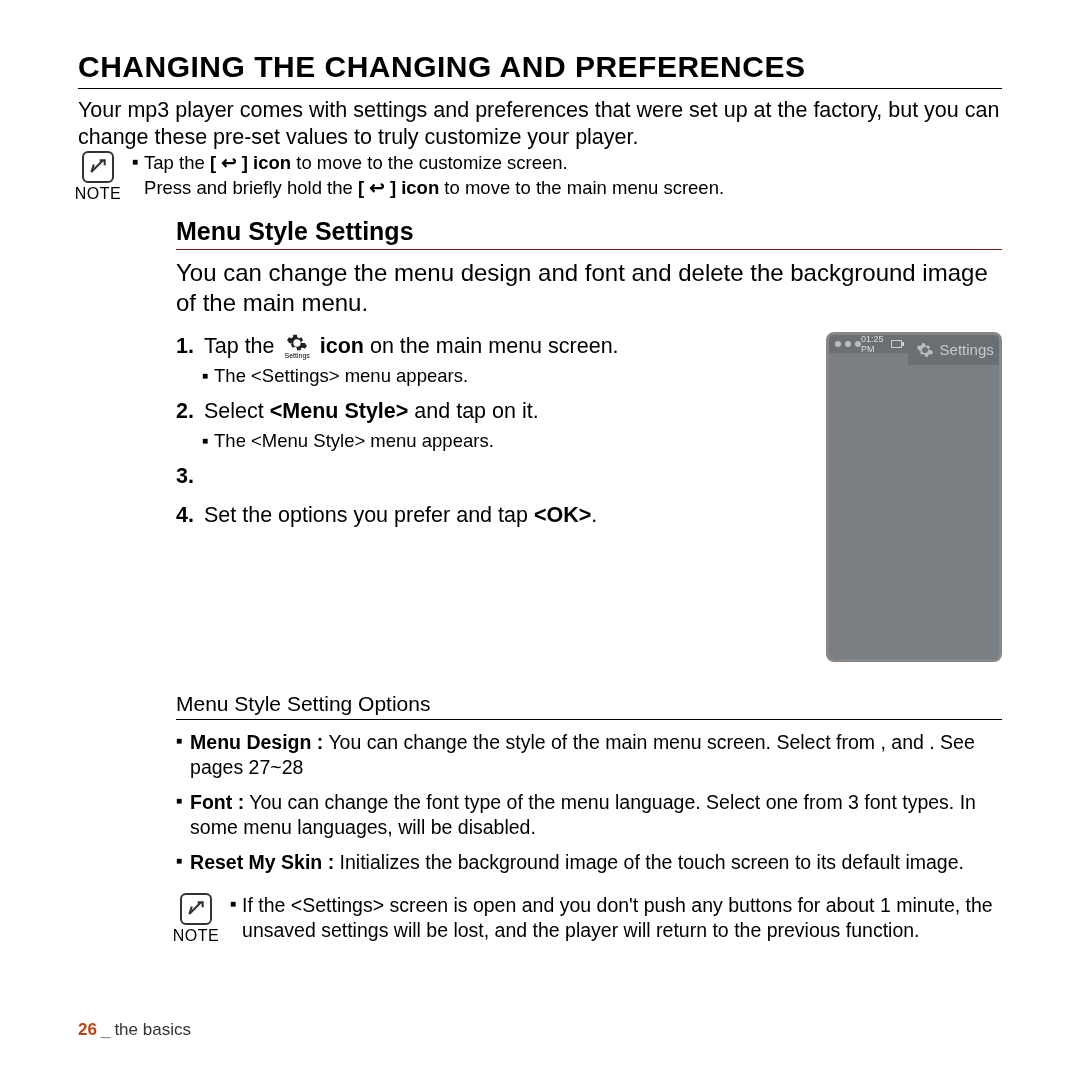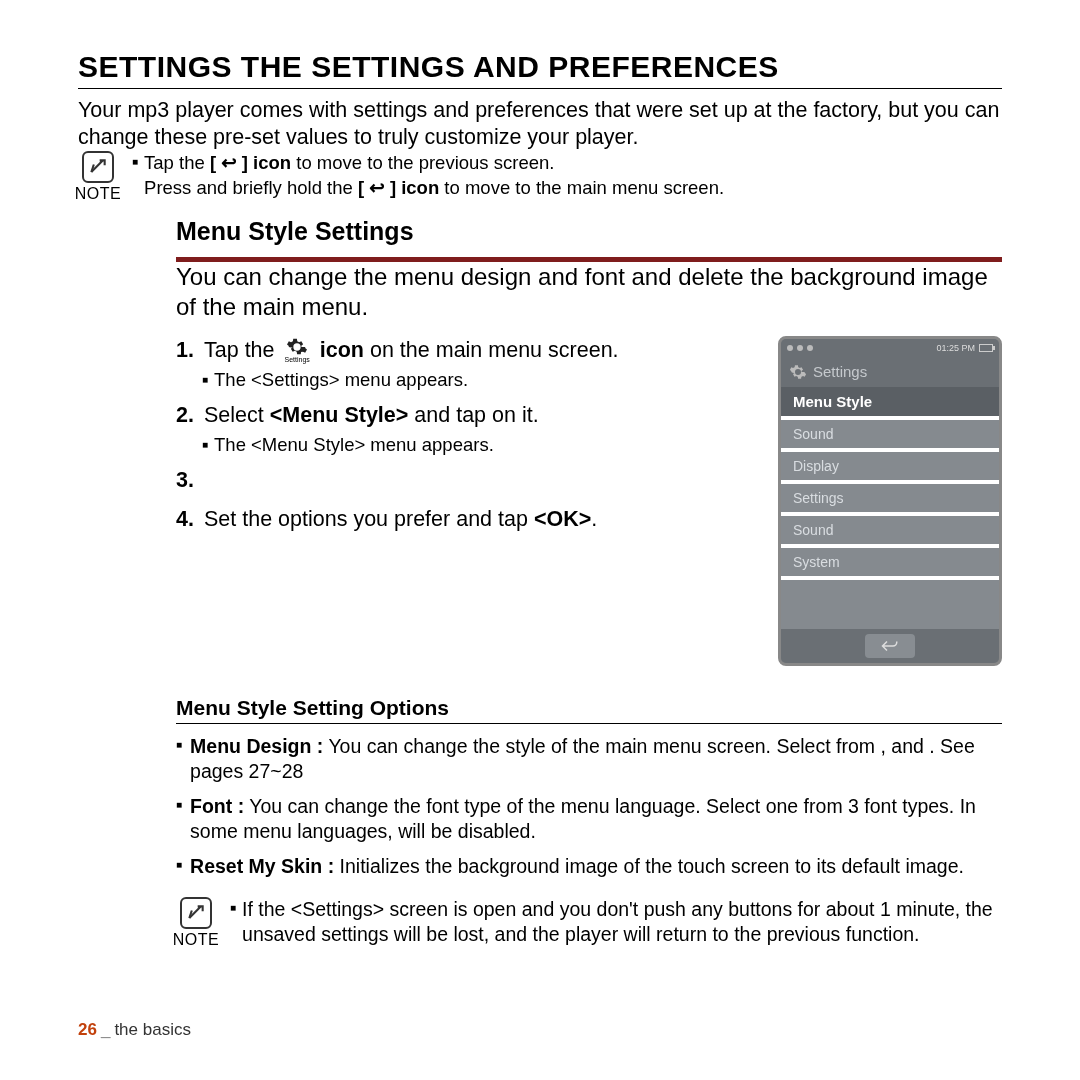--- a/index.html
+++ b/index.html
@@ -47,22 +47,23 @@
   .note-label { font-size: 16px; letter-spacing: 0.5px; margin-top: 2px; }
   .note-text { font-size: 18.5px; line-height: 1.35; }
   .note-text .row { display: flex; gap: 6px; }
   .sq { font-size: 10px; line-height: 1; position: relative; top: 6px; }
   .section {
     margin-left: 98px;
   }
   h2 {
     font-size: 25px;
     font-weight: bold;
-    border-bottom: 5px solid #7f1d1d;
-    padding-bottom: 11px;
+    border-bottom: 1px solid #7f1d1d;
+    padding-bottom: 3px;
+    margin-bottom: 8px;
   }
   .sec-intro {
     font-size: 24px;
     line-height: 1.25;
     margin-bottom: 14px;
   }
   .steps-wrap {
     display: flex;
     gap: 30px;
     margin-bottom: 30px;
@@ -78,27 +79,26 @@
     flex-direction: column;
     align-items: center;
     vertical-align: middle;
     margin: 0 4px;
     position: relative;
     top: -2px;
   }
   .gear-inline svg { width: 22px; height: 22px; }
   .gear-inline .tiny { font-size: 7px; line-height: 1; margin-top: -2px;}
   .device {
-    width: 224px;
+    width: 176px;
     height: 330px;
     border: 3px solid #888;
     border-radius: 8px;
     overflow: hidden;
     display: flex;
-    flex-direction: column;
     background: #7a7f84;
   }
   .dev-status {
     height: 18px;
     background: #6a6f74;
     display: flex;
     align-items: center;
     justify-content: space-between;
     padding: 0 6px;
     font-size: 9px;
@@ -141,21 +141,21 @@
   }
   .dev-back {
     width: 50px; height: 24px;
     background: #888d92;
     border-radius: 4px;
     display:flex; align-items:center; justify-content:center;
   }
   .dev-back svg { width: 18px; height: 14px; stroke:#ddd; fill:none;}
   h3 {
     font-size: 21px;
-    font-weight: bold;
+    font-weight: normal;
     border-bottom: 1px solid #000;
     padding-bottom: 3px;
     margin-bottom: 10px;
   }
   .opts { margin-bottom: 18px; }
   .opt { font-size: 19.5px; display: flex; gap: 8px; margin-bottom: 10px; line-height: 1.28; }
   .note2 { display: flex; gap: 14px; align-items: flex-start; }
   .note2 .txt { font-size: 19.5px; line-height: 1.3; flex:1; display:flex; gap:6px;}
   .footer {
     position: absolute;
@@ -163,39 +163,39 @@
     left: 78px;
     font-size: 17px;
     color: #333;
   }
   .footer .pn { font-weight: bold; color: #c2410c; }
   .footer .sep { color: #888; margin: 0 4px;}
 </style>
 </head>
 <body>
 
-<h1>SETTINGS THE SETTINGS AND PREFERENCES</h1>
+<h1>CHANGING THE CHANGING AND PREFERENCES</h1>
 
 <p class="intro">Your mp3 player comes with settings and preferences that were set up at the factory, but you can change these pre-set values to truly customize your player.</p>
 
 <div class="note-row">
   <div class="note-badge">
     <div class="note-square">
       <svg viewBox="0 0 24 24" fill="none" stroke="#333" stroke-width="2.5">
         <path d="M4 18 L18 4 M14 4 h6 v6"></path>
         <path d="M4 18 l3 -9"></path>
       </svg>
     </div>
     <div class="note-label">NOTE</div>
   </div>
   <div class="note-text">
     <div class="row">
         <span class="sq">■</span>
       <span>
-        <span>Tap the </span><span class="bold">[ ↩ ] icon</span><span> to move to the previous screen.</span><br>
+        <span>Tap the </span><span class="bold">[ ↩ ] icon</span><span> to move to the customize screen.</span><br>
         <span>Press and briefly hold the </span><span class="bold">[ ↩ ] icon</span><span> to move to the main menu screen.</span>
       </span>
     </div>
   </div>
 </div>
 
 <div class="section">
   <h2>Menu Style Settings</h2>
   <p class="sec-intro">You can change the menu design and font and delete the background image of the main menu.</p>
 

